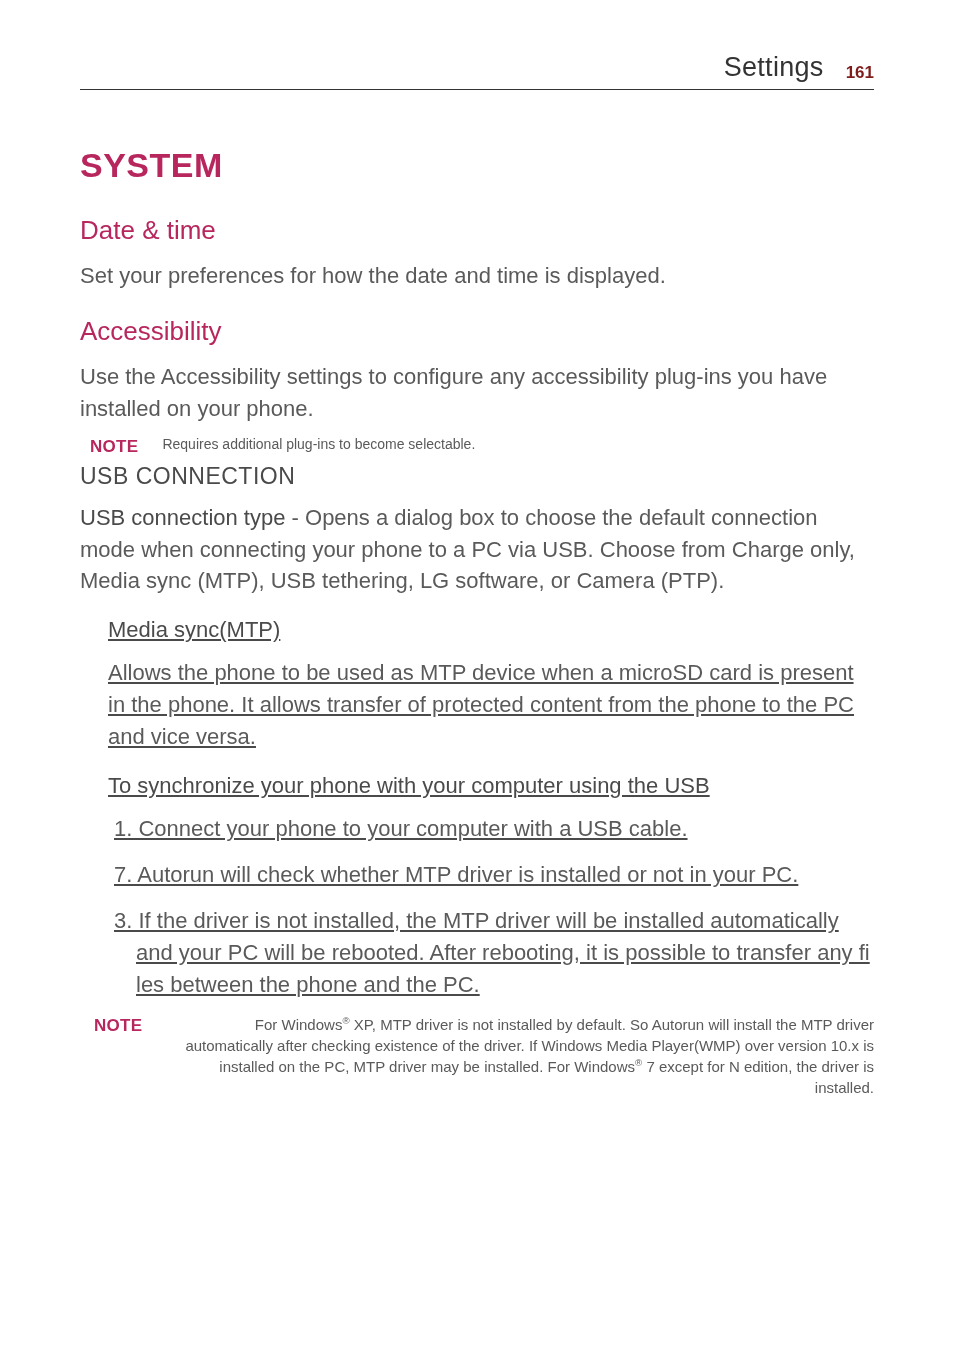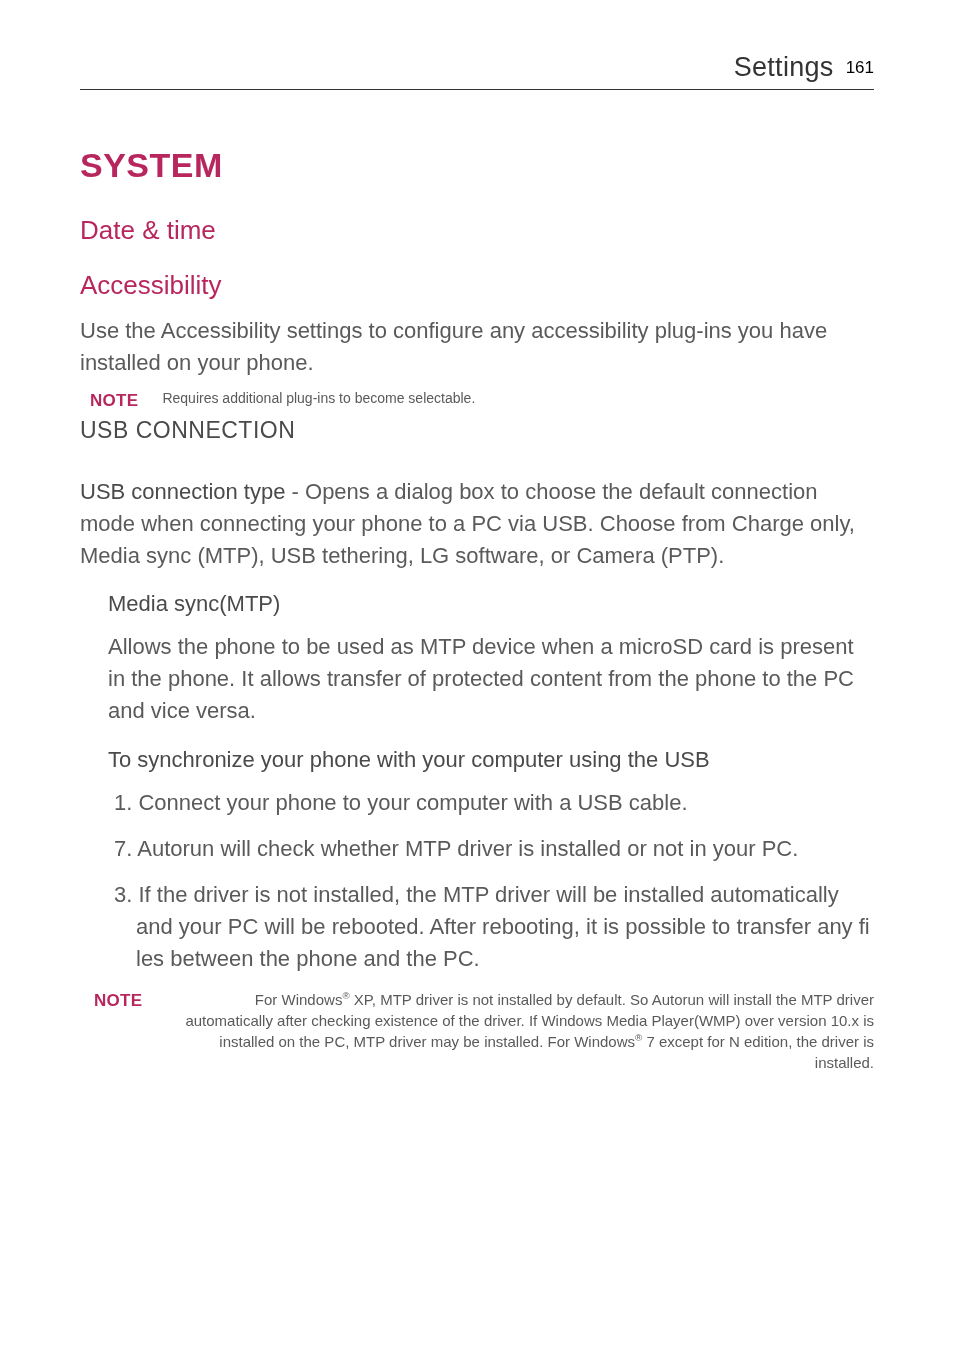--- a/index.html
+++ b/index.html
@@ -14,36 +14,36 @@
       font-family: "Helvetica Neue", Helvetica, Arial, sans-serif;
       color: #4a4a4a;
       position: relative;
     }
     .page {
       padding: 52px 80px 80px 80px;
     }
     .header-row {
       display: flex;
       justify-content: flex-end;
-      align-items: center;
+      align-items: flex-end;
       border-bottom: 1.5px solid #333;
       padding-bottom: 6px;
       margin-bottom: 56px;
     }
     .header-title {
       font-size: 27px;
       color: #333;
       font-weight: 300;
       letter-spacing: 0.3px;
     }
     .header-page {
       font-size: 17px;
-      color: #000000;
-      margin-left: 12px;
-      font-weight: 400;
+      color: #7f1d1d;
+      margin-left: 22px;
+      font-weight: 700;
     }
     .h1 {
       font-size: 34px;
       color: #b7275e;
       font-weight: 600;
       letter-spacing: 0.5px;
       margin-bottom: 30px;
       margin-top: 40px;
     }
     .h2 {
@@ -51,21 +51,21 @@
       color: #b7275e;
       font-weight: 500;
       margin-bottom: 14px;
       margin-top: 24px;
     }
     .h3 {
       font-size: 23px;
       color: #4a4a4a;
       font-weight: 400;
       letter-spacing: 0.5px;
-      margin-bottom: 32px;
+      margin-bottom: 12px;
       margin-top: 6px;
     }
     .body-text {
       font-size: 22px;
       color: #5a5a5a;
       line-height: 1.45;
       font-weight: 300;
       margin-bottom: 10px;
     }
     .bold-lead {
@@ -88,20 +88,21 @@
       padding-top: 2px;
     }
     .note-text {
       font-size: 14px;
       color: #5a5a5a;
       font-weight: 300;
       line-height: 1.4;
     }
     .indent-block {
       padding-left: 28px;
+      text-decoration: underline;
     }
     .h4 {
       font-size: 22px;
       color: #4a4a4a;
       font-weight: 400;
       margin-bottom: 14px;
       margin-top: 20px;
     }
     .step {
       font-size: 22px;
@@ -142,20 +143,21 @@
 
 <div class="page">
   <div class="header-row">
     <span class="header-title">Settings</span>
     <span class="header-page">161</span>
   </div>
 
   <div class="h1">SYSTEM</div>
 
   <div class="h2">Date &amp; time</div>
+  <div class="body-text">Set your preferences for how the date and time is displayed.</div>
 
   <div class="h2">Accessibility</div>
   <div class="body-text">Use the Accessibility settings to configure any accessibility plug-ins you have installed on your phone.</div>
   <div class="note-row">
     <span class="note-label">NOTE</span>
     <span class="note-text">Requires additional plug-ins to become selectable.</span>
   </div>
 
   <div class="h3">USB CONNECTION</div>
   <div class="body-text">

